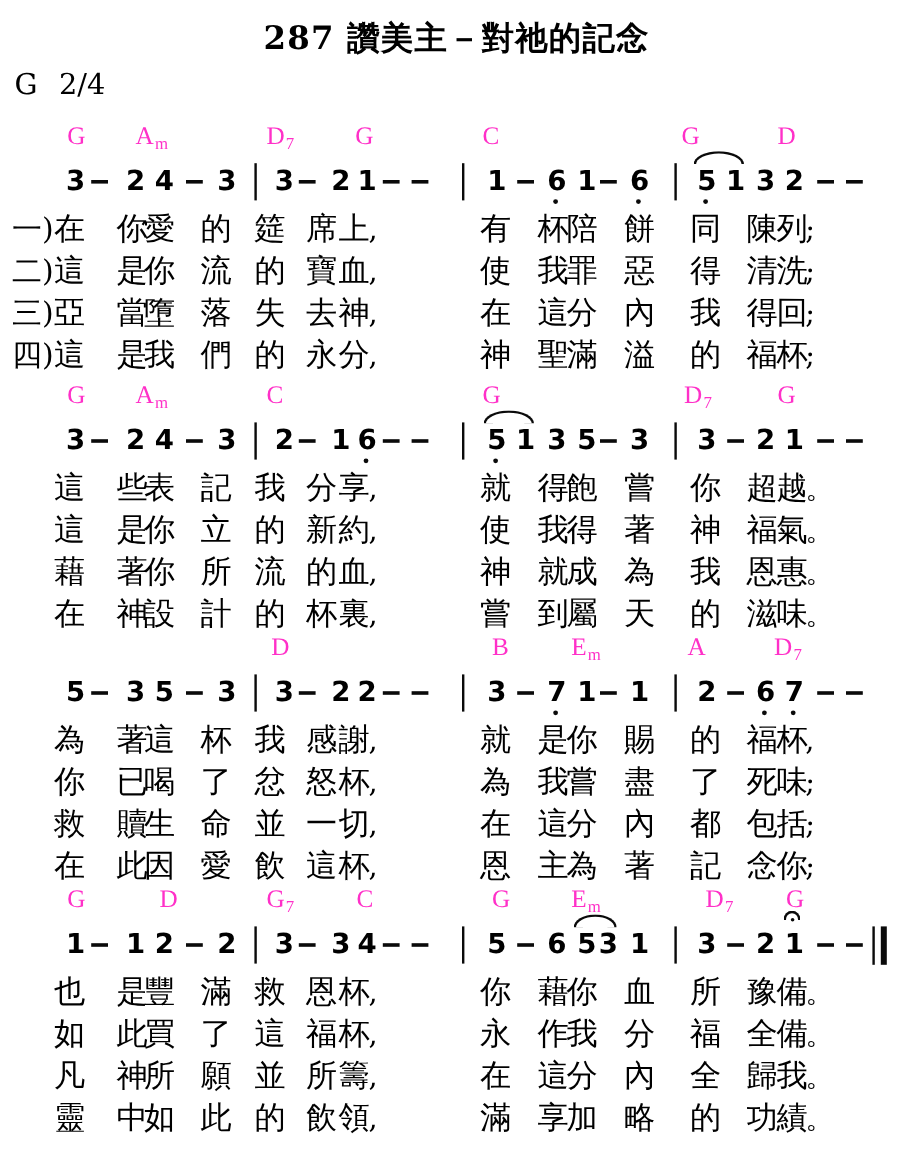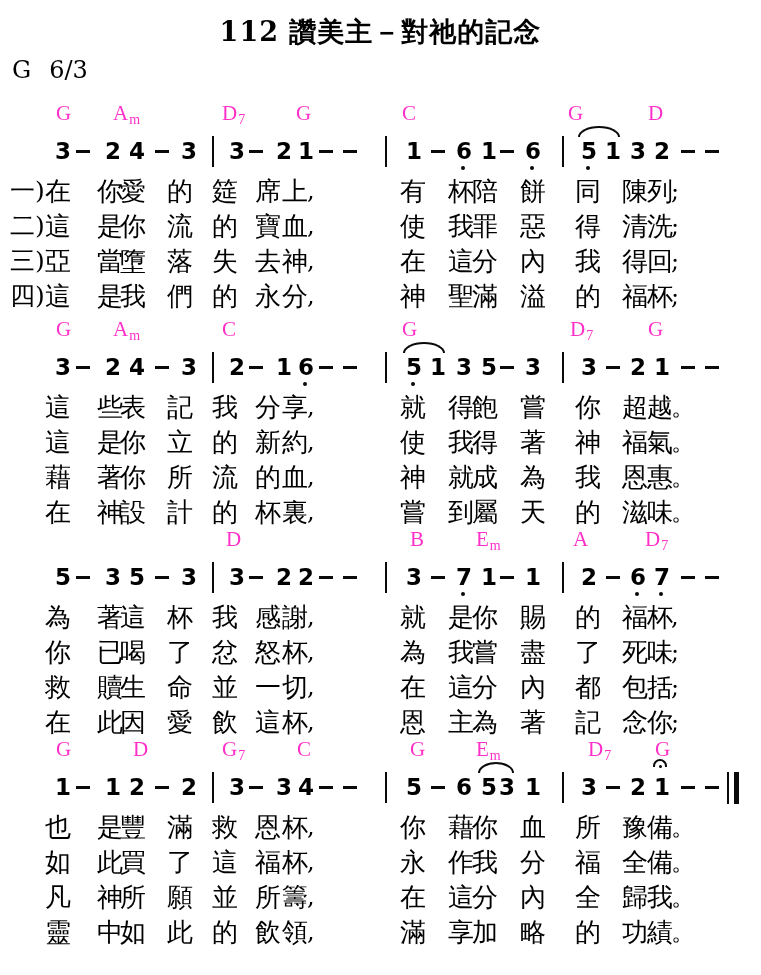--- a/index.html
+++ b/index.html
@@ -30,23 +30,23 @@
   .fermata .fdot{position:absolute;left:6px;top:6px;width:3px;height:3px;border-radius:50%;background:#0a0a0a;}
   .lyric-row{position:absolute;left:0;width:761px;height:35px;}
   .lyric-char,.verse-marker,.lyric-punct{position:absolute;top:0;font-size:26px;line-height:32px;}
   .verse-marker{font-size:25px;}
   .lyric-punct{font-size:24px;}
 </style>
 </head>
 <body>
 
 <div class="sheet">
-  <h1 class="title">112 讚美主－對祂的記念</h1>
+  <h1 class="title">287 讚美主－對祂的記念</h1>
   <div class="keysig">
-    <span>G</span><span class="meter">6/3</span>
+    <span>G</span><span class="meter">2/4</span>
   </div>
   <div id="systems">
       <div class="system" style="top: 101px;">
         <div class="chord-row">
           <span class="chord" style="left: 56px; color: rgb(255, 48, 200);"><span class="chord-root">G</span></span>
           <span class="chord" style="left: 113px; color: rgb(255, 48, 200);"><span class="chord-root">A</span><span class="chord-sub">m</span></span>
           <span class="chord" style="left: 222px; color: rgb(255, 48, 200);"><span class="chord-root">D</span><span class="chord-sub">7</span></span>
           <span class="chord" style="left: 296px; color: rgb(255, 48, 200);"><span class="chord-root">G</span></span>
           <span class="chord" style="left: 402px; color: rgb(255, 48, 200);"><span class="chord-root">C</span></span>
           <span class="chord" style="left: 568px; color: rgb(255, 48, 200);"><span class="chord-root">G</span></span>

